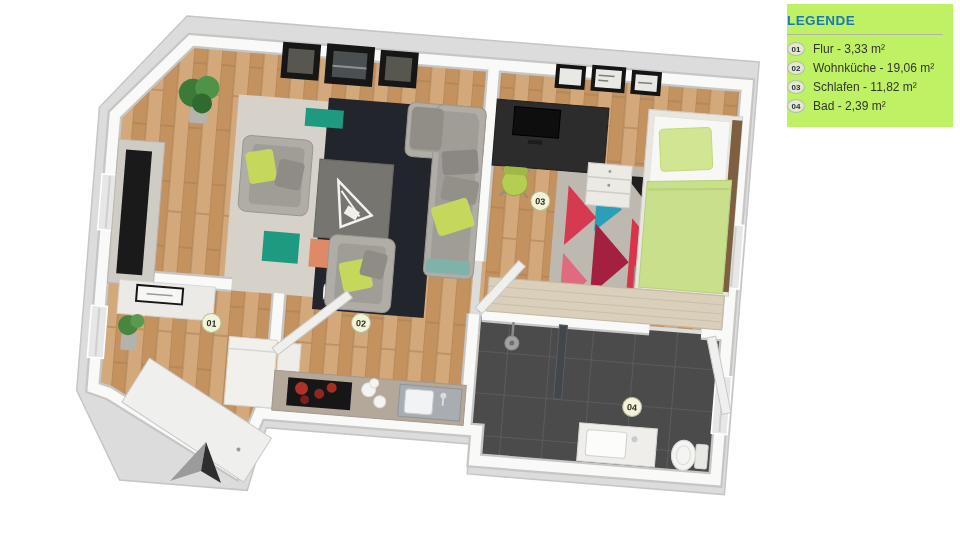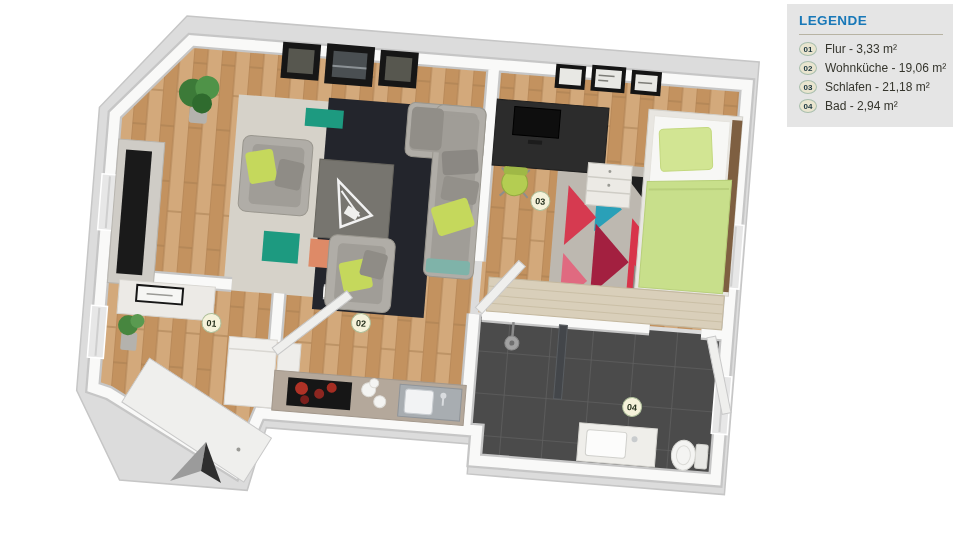--- a/index.html
+++ b/index.html
@@ -3,21 +3,21 @@
 <meta charset="utf-8">
 <style>
   html,body{margin:0;padding:0;background:#ffffff;}
   .stage{
     position:relative;width:960px;height:540px;overflow:hidden;
     background:#ffffff;font-family:"Liberation Sans",sans-serif;
   }
   .plan-svg{position:absolute;left:0;top:0;}
   .legend{
     position:absolute;top:4px;right:7px;width:166px;height:123px;
-    background:#e5e5e5;box-sizing:border-box;padding:9px 10px 8px 12px;
+    background:#bef264;box-sizing:border-box;padding:9px 10px 8px 0;
   }
   .legend-title{
     color:#1878b8;font-weight:bold;font-size:13.5px;letter-spacing:.4px;
   }
   .legend-divider{height:1px;background:#b7b3a3;margin:6px 0 7px 0;}
   .legend-item{
     display:flex;align-items:center;gap:8px;margin-bottom:5px;
     font-size:12px;color:#35352d;white-space:nowrap;
   }
   .legend-badge{
@@ -284,21 +284,21 @@
     <div class="legend-item">
       <span class="legend-badge">01</span>
       <span>Flur - 3,33 m²</span>
     </div>
     <div class="legend-item">
       <span class="legend-badge">02</span>
       <span>Wohnküche - 19,06 m²</span>
     </div>
     <div class="legend-item">
       <span class="legend-badge">03</span>
-      <span>Schlafen - 21,18 m²</span>
+      <span>Schlafen - 11,82 m²</span>
     </div>
     <div class="legend-item">
       <span class="legend-badge">04</span>
-      <span>Bad - 2,94 m²</span>
+      <span>Bad - 2,39 m²</span>
     </div>
   </div>
 
 </div>
 
 </body></html>

